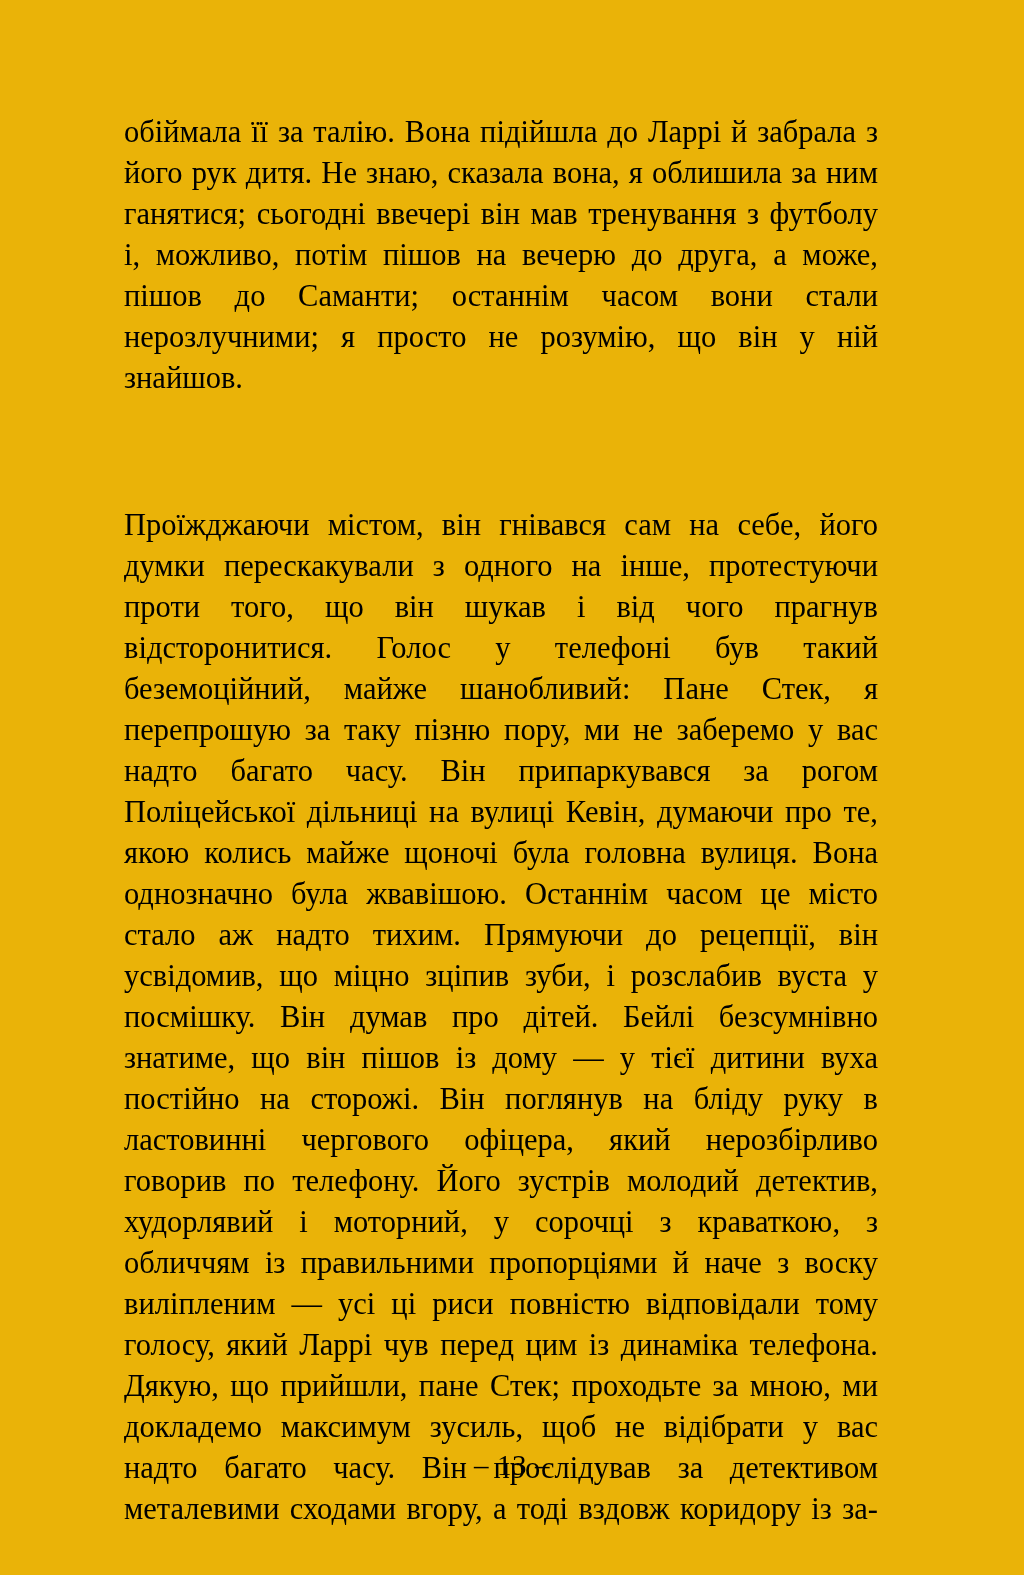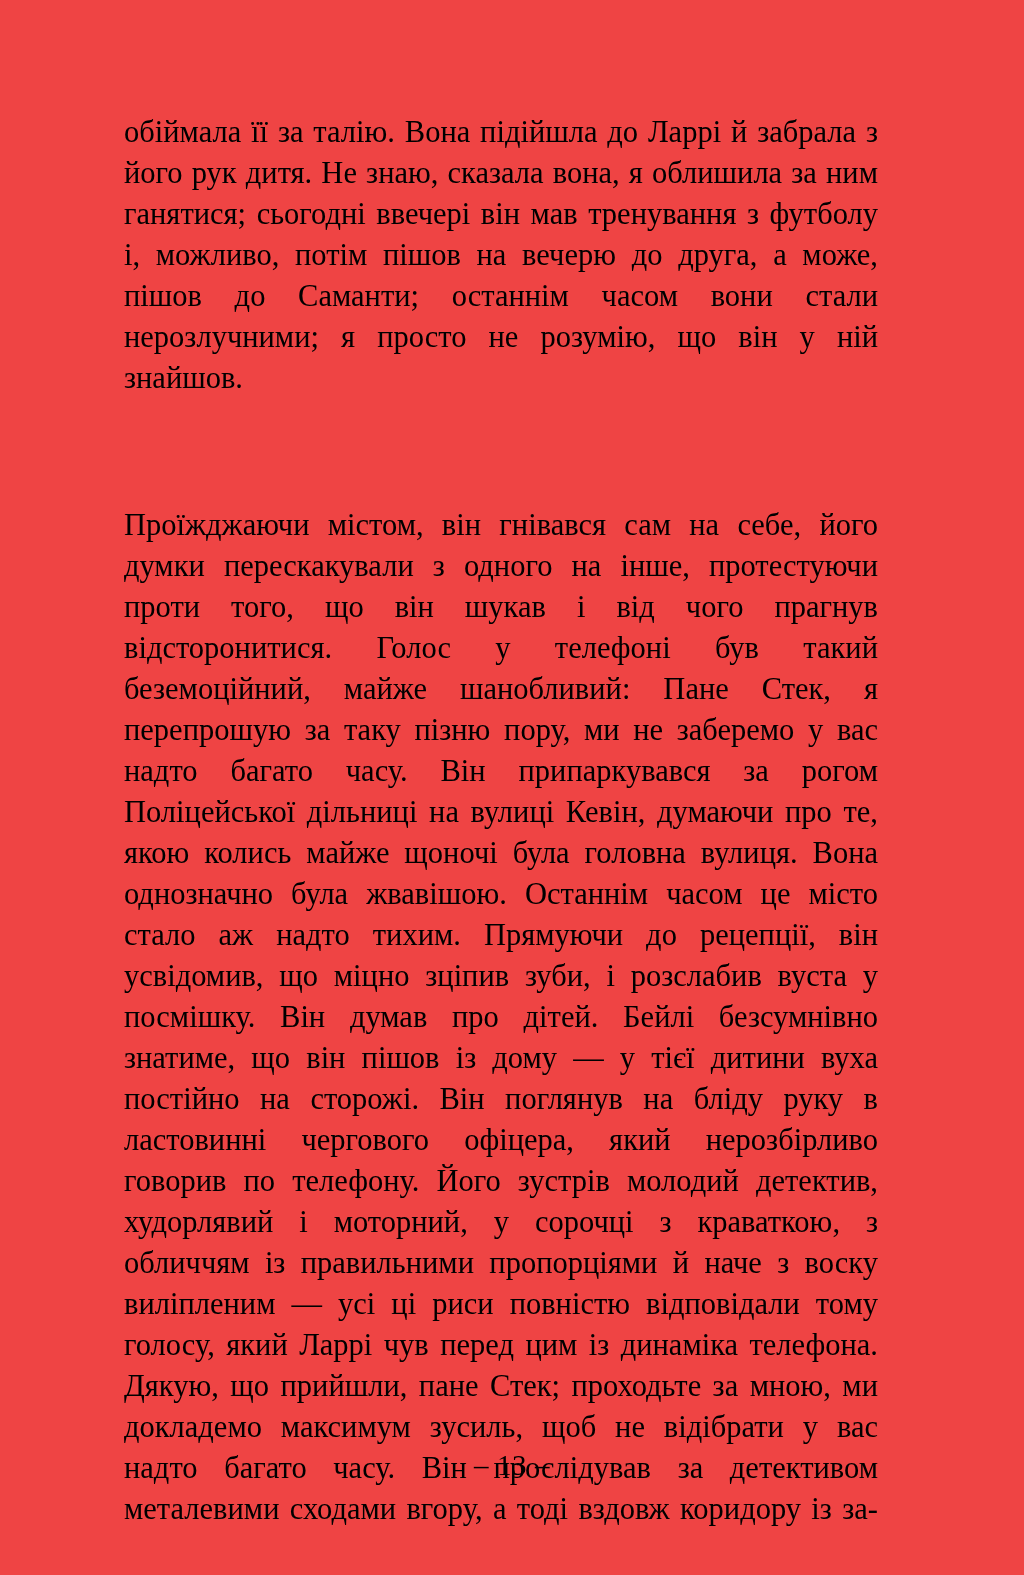--- a/index.html
+++ b/index.html
@@ -6,21 +6,21 @@
   html, body {
     margin: 0;
     padding: 0;
     background: #ffffff;
   }
 
   .page {
     position: relative;
     width: 1024px;
     height: 1575px;
-    background: #ef4444;
+    background: #eab308;
     margin: 0 auto;
     overflow: hidden;
     box-sizing: border-box;
   }
 
   .text-block {
     position: absolute;
     left: 124px;
     top: 112px;
     width: 754px;

